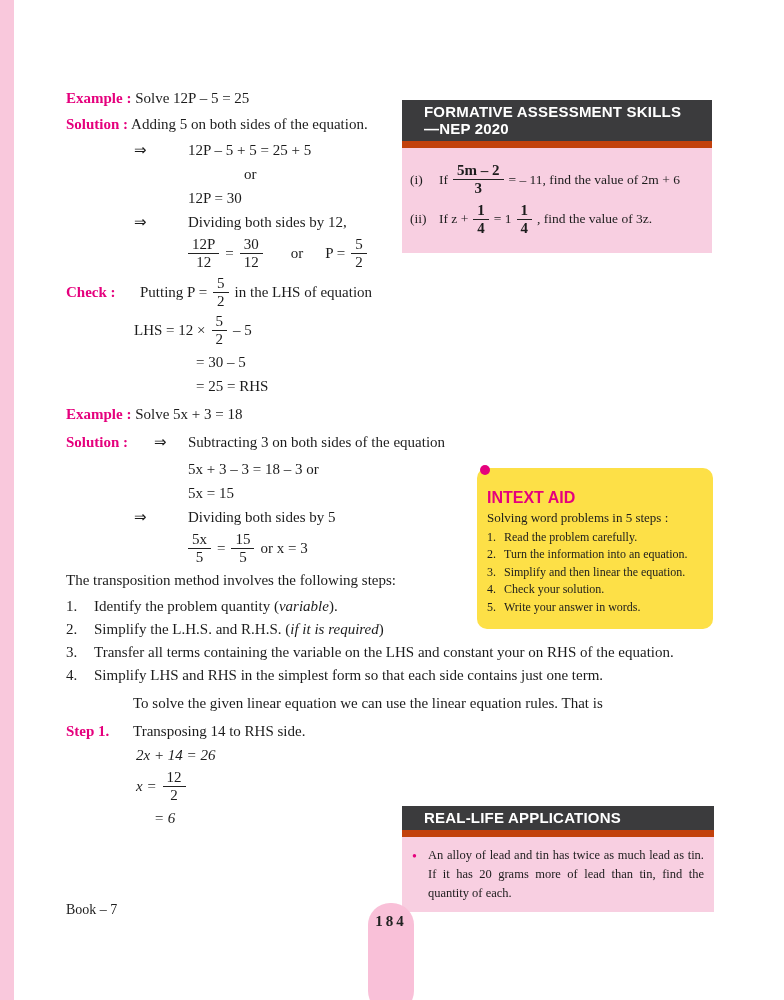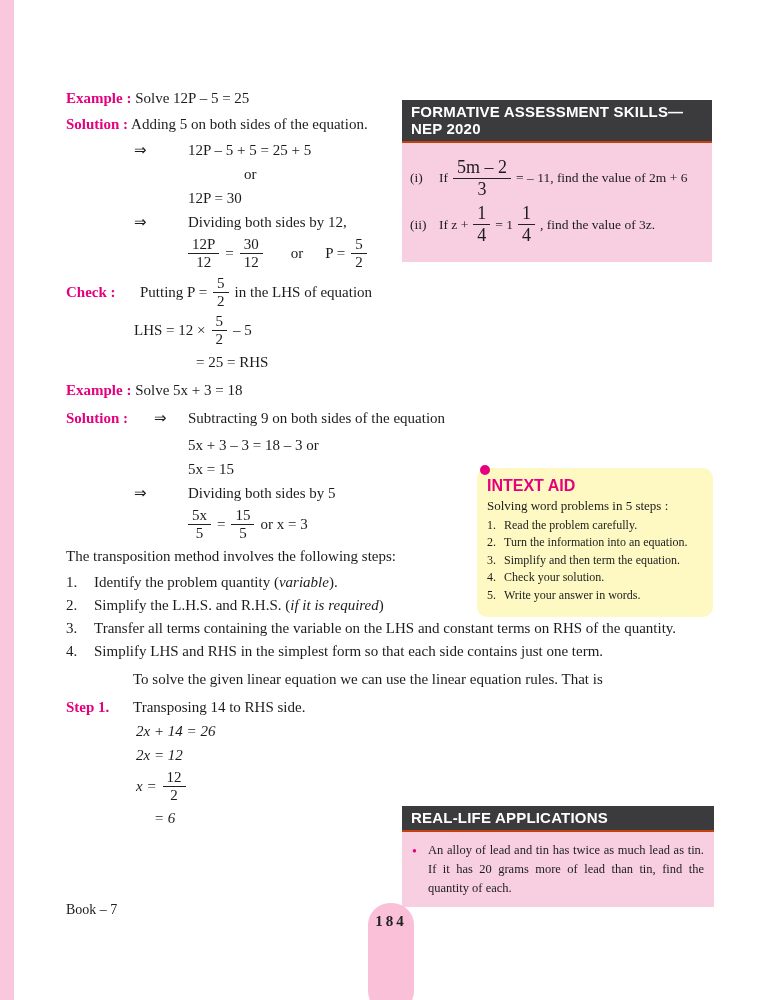--- a/index.html
+++ b/index.html
@@ -38,33 +38,33 @@
   .li { display:flex; margin:2px 0; }
   .li .ln { width:28px; flex:0 0 28px; }
   .ital { font-style:italic; }
   .ex3-math { margin-left:70px; font-style:italic; }
   .ex3-res { margin-left:88px; font-style:italic; }
   
   .box-header {
     background:#3b3b3d; color:#ffffff;
     font-family:"Liberation Sans", sans-serif;
     font-weight:bold; font-size:15px;
-    padding:3px 9px 4px; letter-spacing:0.2px;
-    border-bottom:2px solid #c2410c;
+    padding:3px 22px 4px; letter-spacing:0.2px;
+    border-bottom:7px solid #c2410c;
   }
   .formative { position:absolute; left:402px; top:100px; width:310px; }
   .formative .body { background:#f8cfe1; padding:10px 8px 12px; font-size:13.5px; }
   .fa-row { display:flex; align-items:center; margin:4px 0; }
   .fa-row > * { margin-right:5px; }
   .fa-row .fn { width:24px; flex:0 0 24px; }
-  .fa-row .frac { font-size:18px; }
+  .fa-row .frac { font-size:15px;font-weight:bold; }
   .intext {
     position:absolute; left:477px; top:468px; width:236px;
-    background:#fef9c3; border-radius:10px;
-    padding:9px 8px 13px 10px;
+    background:#fde047; border-radius:10px;
+    padding:21px 8px 13px 10px;
   }
   .intext .dot {
     position:absolute; left:3px; top:-3px;
     width:10px; height:10px; border-radius:50%;
     background:#e5007d;
   }
   .intext .ia-title {
     color:#e5007d; font-family:"Liberation Sans", sans-serif;
     font-weight:bold; font-size:16px; margin-bottom:3px;
   }
@@ -144,31 +144,34 @@
   </div>
   <div class="m gap6">
     <span class="lhs-ind">LHS = 12 ×</span>
     <span class="frac">
       <span class="num">5</span>
       <span class="den">2</span>
     </span>
     <span>– 5</span>
   </div>
   <div class="m">
+    <span class="lhs-ind2">= 30 – 5</span>
+  </div>
+  <div class="m">
     <span class="lhs-ind2">= 25 = RHS</span>
   </div>
 
   <div class="row" style="margin-top:7px">
     <span class="accent">Example :</span>
     <span>Solve 5x + 3 = 18</span>
   </div>
   <div class="m" style="margin-top:7px">
     <span class="accent" style="width:88px">Solution :</span>
     <span style="width:34px">⇒</span>
-    <span>Subtracting 9 on both sides of the equation</span>
+    <span>Subtracting 3 on both sides of the equation</span>
   </div>
   <div class="m" style="margin-top:6px">
     <span class="ind">5x + 3 – 3 = 18 – 3  or</span>
   </div>
   <div class="m">
     <span class="ind">5x = 15</span>
   </div>
   <div class="m">
     <span class="arrow">⇒</span>
     <span>Dividing both sides by 5</span>
@@ -192,39 +195,36 @@
   <div class="li">
     <span class="ln">1.</span>
     <span><span>Identify the problem quantity (</span><em class="ital">variable</em><span>).</span></span>
   </div>
   <div class="li">
     <span class="ln">2.</span>
     <span><span>Simplify the L.H.S. and R.H.S. (</span><em class="ital">if it is required</em><span>)</span></span>
   </div>
   <div class="li">
     <span class="ln">3.</span>
-    <span><span>Transfer all terms containing the variable on the LHS and constant terms on RHS of the quantity.</span><em class="ital"></em><span></span></span>
+    <span><span>Transfer all terms containing the variable on the LHS and constant your on RHS of the equation.</span><em class="ital"></em><span></span></span>
   </div>
   <div class="li">
     <span class="ln">4.</span>
     <span><span>Simplify LHS and RHS in the simplest form so that each side contains just one term.</span><em class="ital"></em><span></span></span>
   </div>
 
   <div class="row" style="margin-left:67px;margin-top:7px">
     <span>To solve the given linear equation we can use the linear equation rules. That is</span>
   </div>
   <div class="m" style="margin-top:7px">
     <span class="accent" style="width:67px">Step 1.</span>
     <span>Transposing 14 to RHS side.</span>
   </div>
   <div class="m" style="">
     <span class="ex3-math">2x + 14 = 26</span>
-  </div>
-  <div class="m">
-    <span class="ex3-math">2x = 12</span>
   </div>
   <div class="m gap6">
     <span class="ex3-math">x =</span>
     <span class="frac">
       <span class="num">12</span>
       <span class="den">2</span>
     </span>
   </div>
   <div class="m">
     <span class="ex3-res">= 6</span>
@@ -268,21 +268,21 @@
   <div class="ia-step">
     <span class="sn">1.</span>
     <span>Read the problem carefully.</span>
   </div>
   <div class="ia-step">
     <span class="sn">2.</span>
     <span>Turn the information into an equation.</span>
   </div>
   <div class="ia-step">
     <span class="sn">3.</span>
-    <span>Simplify and then term the equation.</span>
+    <span>Simplify and then linear the equation.</span>
   </div>
   <div class="ia-step">
     <span class="sn">4.</span>
     <span>Check your solution.</span>
   </div>
   <div class="ia-step">
     <span class="sn">5.</span>
     <span>Write your answer in words.</span>
   </div>
 </div>

